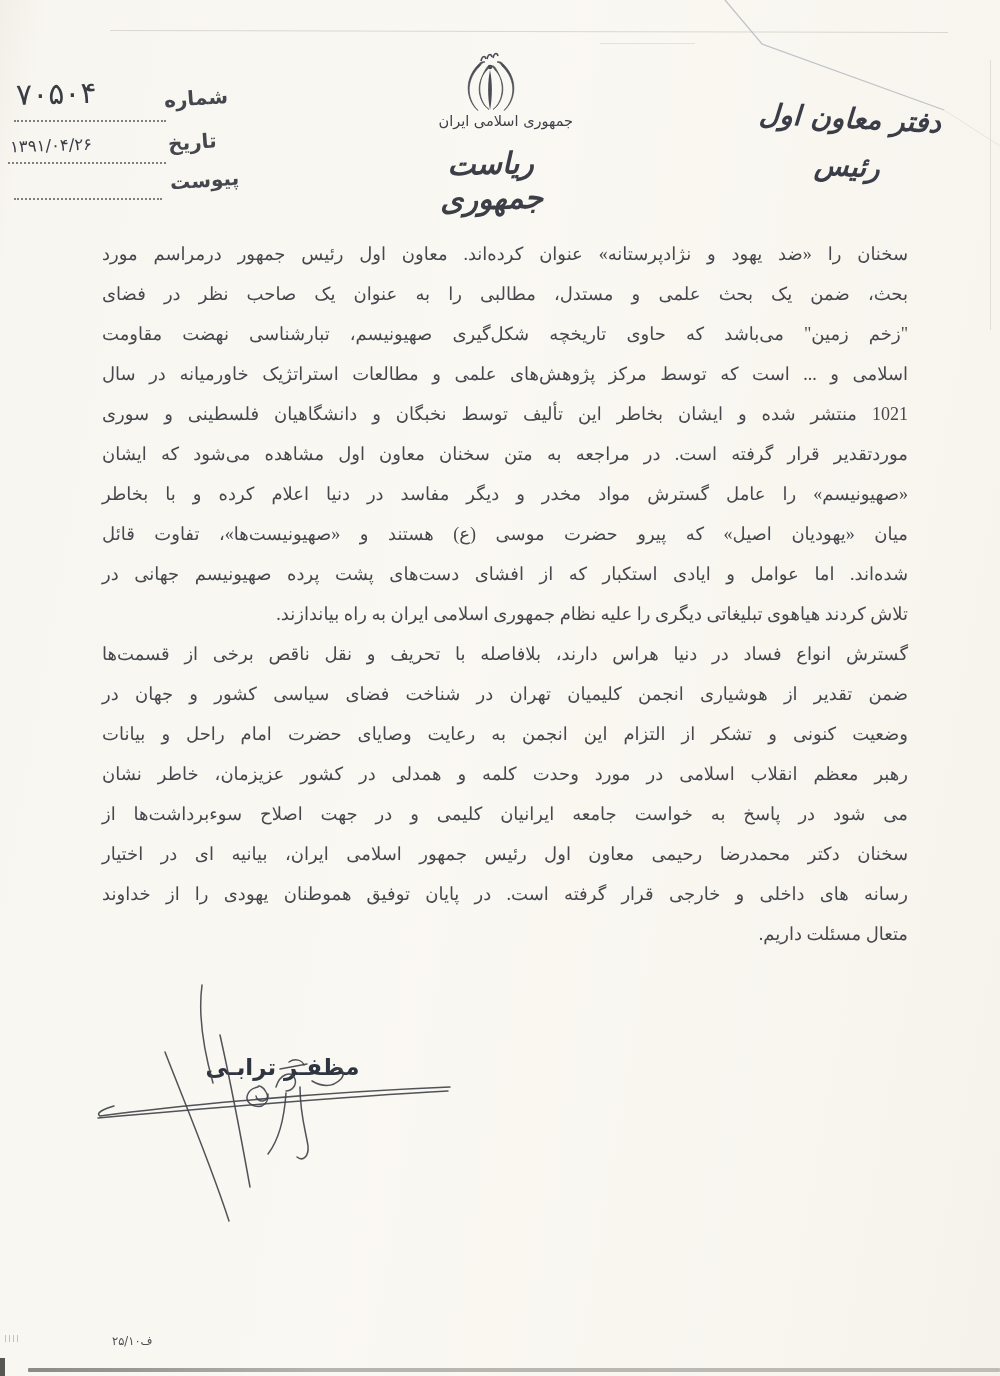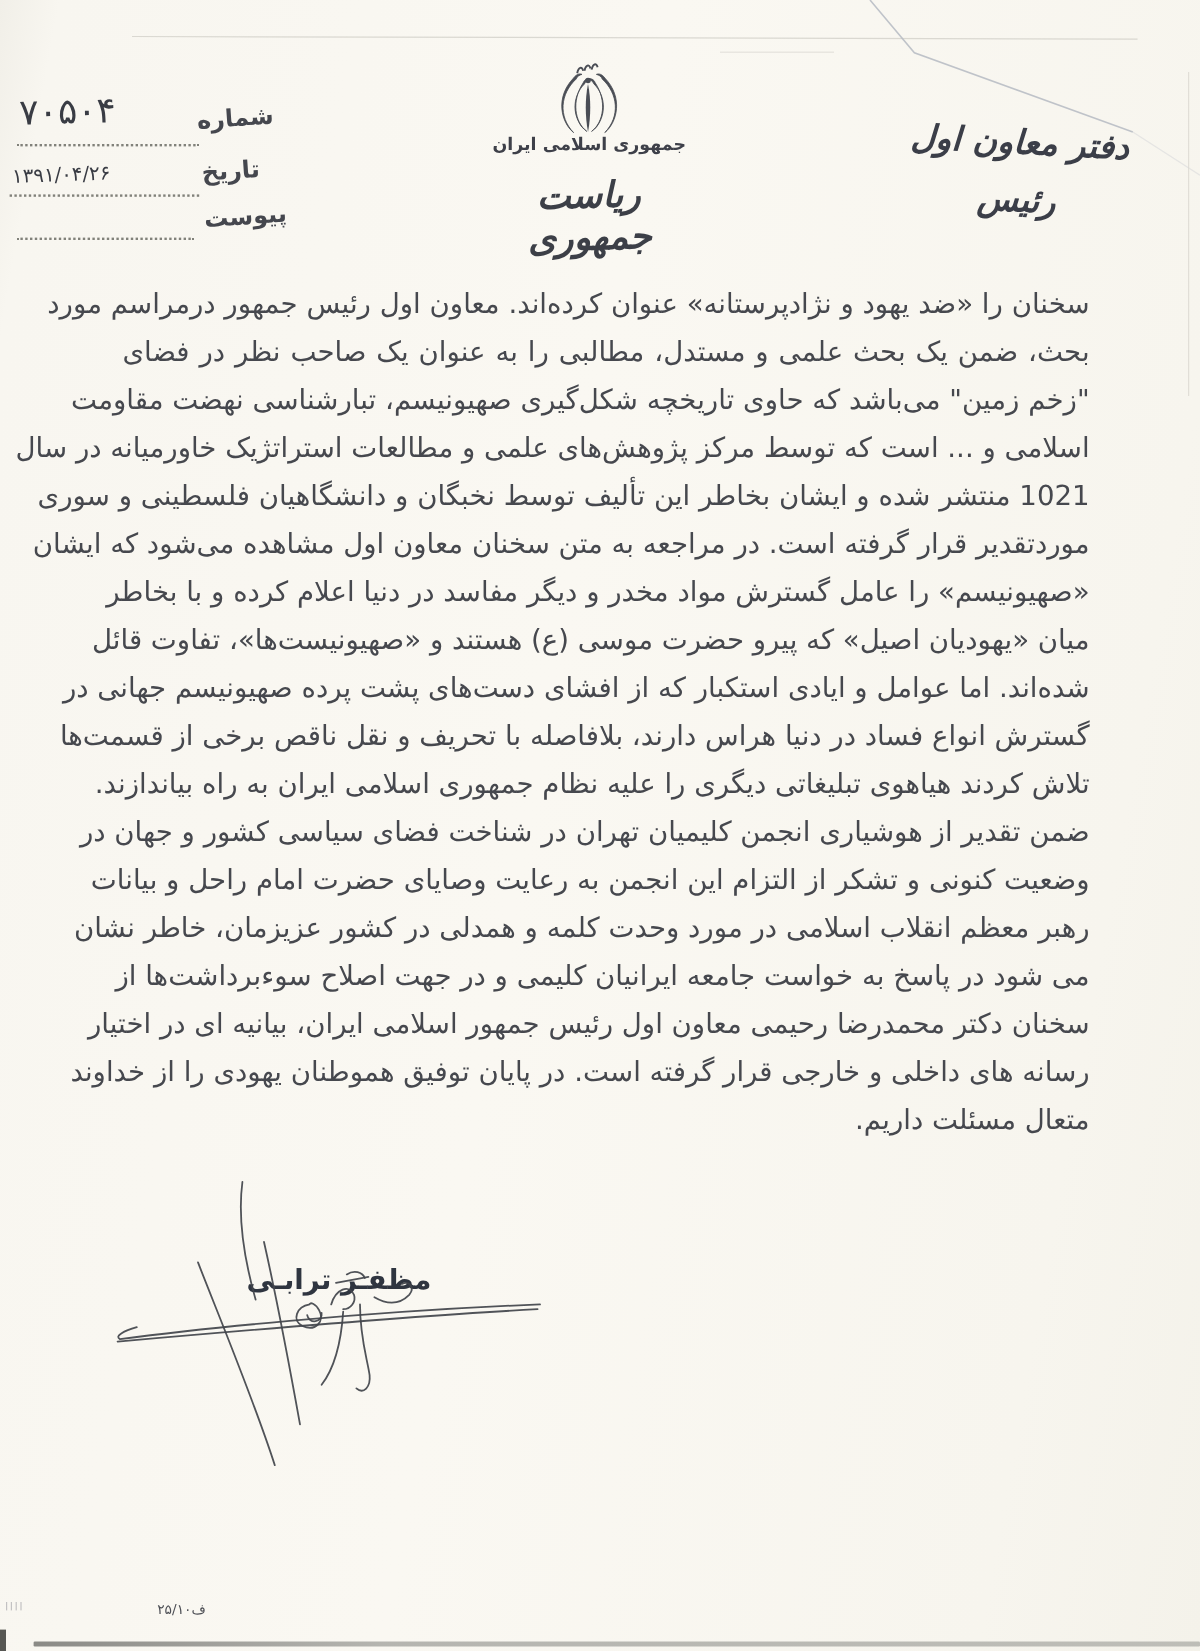--- a/index.html
+++ b/index.html
@@ -23,29 +23,29 @@
   .field-label{
     font-size:20px;font-weight:bold;color:#45474e;direction:rtl;
     transform:rotate(-4deg);letter-spacing:0.5px;
   }
   .leader{border-bottom:2px dotted #75756e;height:8px;opacity:.9;}
   .hand{color:#393c44;}
   .hw-number{font-size:30px;letter-spacing:11px;transform:rotate(-1.5deg);direction:ltr;white-space:nowrap;}
   .hw-date{font-size:16.5px;letter-spacing:3.5px;transform:rotate(-2deg);direction:ltr;white-space:nowrap;}
 
   
-  .org1{font-size:14.5px;font-weight:bold;color:#3e4049;text-align:center;direction:rtl;}
+  .org1{font-size:14.5px;font-weight:normal;color:#3e4049;direction:rtl;}
   .org2{font-size:30px;font-weight:bold;color:#3c3f47;text-align:center;direction:rtl;transform:rotate(-1.5deg);font-style:italic;}
 
   
   .office1{font-size:28px;font-weight:bold;color:#3b3e48;text-align:center;direction:rtl;transform:rotate(3deg);font-style:italic;}
   .office2{font-size:28px;font-weight:bold;color:#3b3e48;text-align:center;direction:rtl;transform:rotate(3deg);font-style:italic;}
 
   
-  .body-text{direction:rtl;width:806px;color:#46484e;font-size:23px;}
+  .body-text{direction:rtl;width:806px;color:#46484e;font-size:18px;font-family:Liberation Serif, serif;}
   .bline{
     height:40px;line-height:40px;white-space:nowrap;overflow:visible;
     text-align:justify;text-align-last:justify;text-justify:inter-word;
   }
   .bline.last{text-align:right;text-align-last:right;}
 
   
   .sig-name{font-size:23px;font-weight:bold;color:#2f3540;text-align:center;direction:rtl;letter-spacing:1px;}
   .sig-svg path{fill:none;stroke:#41444b;stroke-width:1.5;stroke-linecap:round;opacity:.92;}
 
@@ -115,22 +115,22 @@
 <div class="abs body-text noselect" style="left:102px;top:234px;">
   <div class="bline">سخنان را «ضد یهود و نژادپرستانه» عنوان کرده‌اند. معاون اول رئیس جمهور درمراسم مورد</div>
   <div class="bline">بحث، ضمن یک بحث علمی و مستدل، مطالبی را به عنوان یک صاحب نظر در فضای</div>
   <div class="bline">"زخم زمین" می‌باشد که حاوی تاریخچه شکل‌گیری صهیونیسم، تبارشناسی نهضت مقاومت</div>
   <div class="bline">اسلامی و ... است که توسط مرکز پژوهش‌های علمی و مطالعات استراتژیک خاورمیانه در سال</div>
   <div class="bline">1021 منتشر شده و ایشان بخاطر این تألیف توسط نخبگان و دانشگاهیان فلسطینی و سوری</div>
   <div class="bline">موردتقدیر قرار گرفته است. در مراجعه به متن سخنان معاون اول مشاهده می‌شود که ایشان</div>
   <div class="bline">«صهیونیسم» را عامل گسترش مواد مخدر و دیگر مفاسد در دنیا اعلام کرده و با بخاطر</div>
   <div class="bline">میان «یهودیان اصیل» که پیرو حضرت موسی (ع) هستند و «صهیونیست‌ها»، تفاوت قائل</div>
   <div class="bline">شده‌اند. اما عوامل و ایادی استکبار که از افشای دست‌های پشت پرده صهیونیسم جهانی در</div>
+  <div class="bline last">تلاش کردند هیاهوی تبلیغاتی دیگری را علیه نظام جمهوری اسلامی ایران به راه بیاندازند.</div>
   <div class="bline">گسترش انواع فساد در دنیا هراس دارند، بلافاصله با تحریف و نقل ناقص برخی از قسمت‌ها</div>
-  <div class="bline last">تلاش کردند هیاهوی تبلیغاتی دیگری را علیه نظام جمهوری اسلامی ایران به راه بیاندازند.</div>
   <div class="bline">ضمن تقدیر از هوشیاری انجمن کلیمیان تهران در شناخت فضای سیاسی کشور و جهان در</div>
   <div class="bline">وضعیت کنونی و تشکر از التزام این انجمن به رعایت وصایای حضرت امام راحل و بیانات</div>
   <div class="bline">رهبر معظم انقلاب اسلامی در مورد وحدت کلمه و همدلی در کشور عزیزمان، خاطر نشان</div>
   <div class="bline">می شود در پاسخ به خواست جامعه ایرانیان کلیمی و در جهت اصلاح سوءبرداشت‌ها از</div>
   <div class="bline">سخنان دکتر محمدرضا رحیمی معاون اول رئیس جمهور اسلامی ایران، بیانیه ای در اختیار</div>
   <div class="bline">رسانه های داخلی و خارجی قرار گرفته است. در پایان توفیق هموطنان یهودی را از خداوند</div>
   <div class="bline last">متعال مسئلت داریم.</div>
 </div>
 
 <div class="abs sig-name" style="left:205px;top:1054px;width:155px;">مظفـر ترابـی</div>
@@ -147,13 +147,13 @@
   <path d="M178,112 C167,114 163,125 172,130 C183,135 191,126 186,117 C183,111 178,110 178,112"></path>
   <path d="M176,121 a6,6 0 1 0 12,-2"></path>
   <path d="M196,112 C200,99 211,95 215,104 C217,110 212,116 206,116"></path>
   <path d="M200,94 L227,89"></path>
   <path d="M209,87 C215,83 222,85 224,90"></path>
   <path d="M206,118 C204,148 198,166 188,179"></path>
   <path d="M220,112 C220,140 226,157 228,171 C229,181 223,187 217,182"></path>
   <path d="M232,106 C244,113 254,111 261,104 C266,98 261,92 255,95"></path>
 </svg>
 
-<div class="abs form-code" style="left:131px;top:1334px;">ف۲۵/۱۰</div>
+<div class="abs form-code" style="left:112px;top:1334px;">ف۲۵/۱۰</div>
 
 </body></html>

